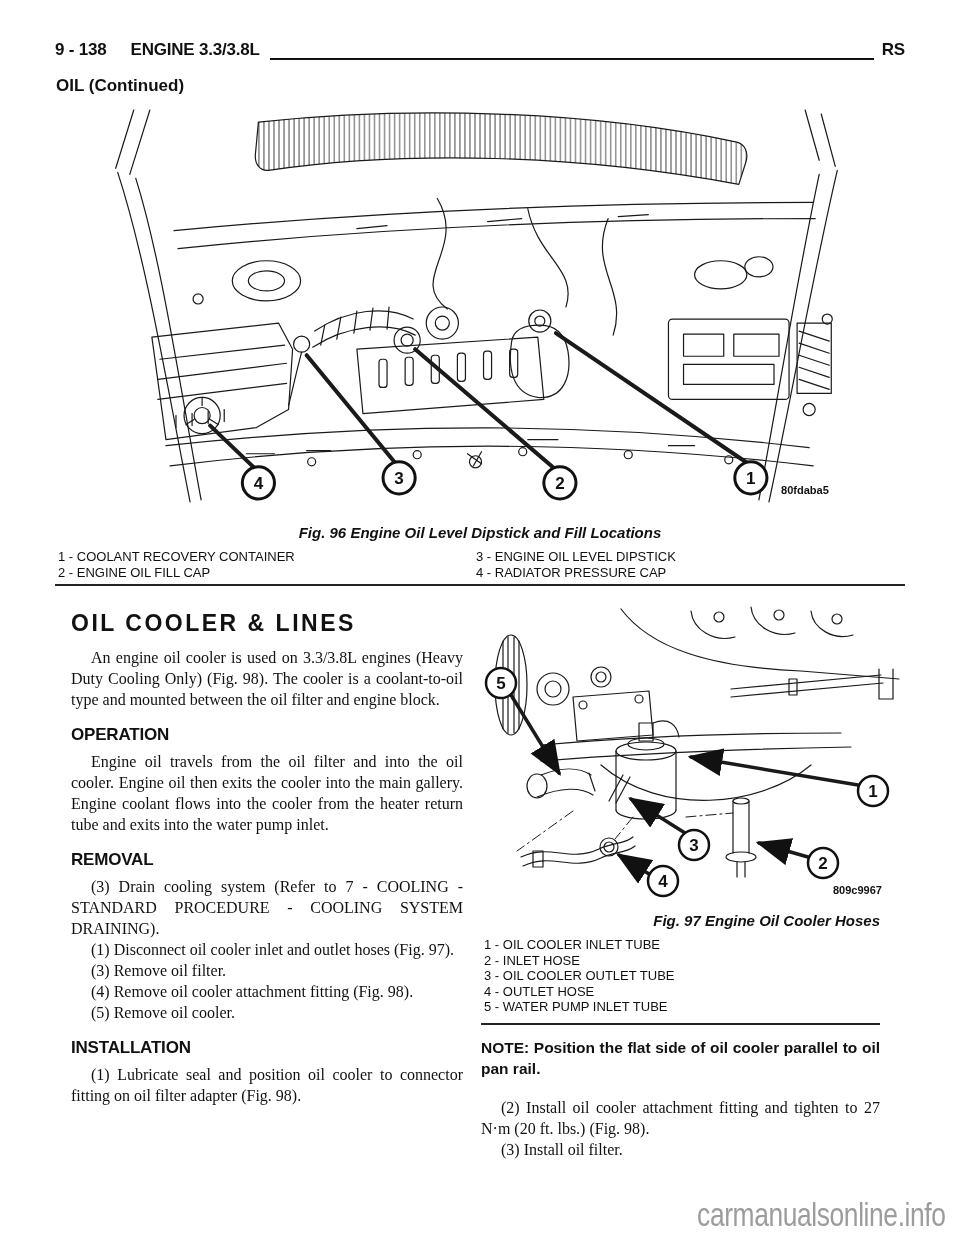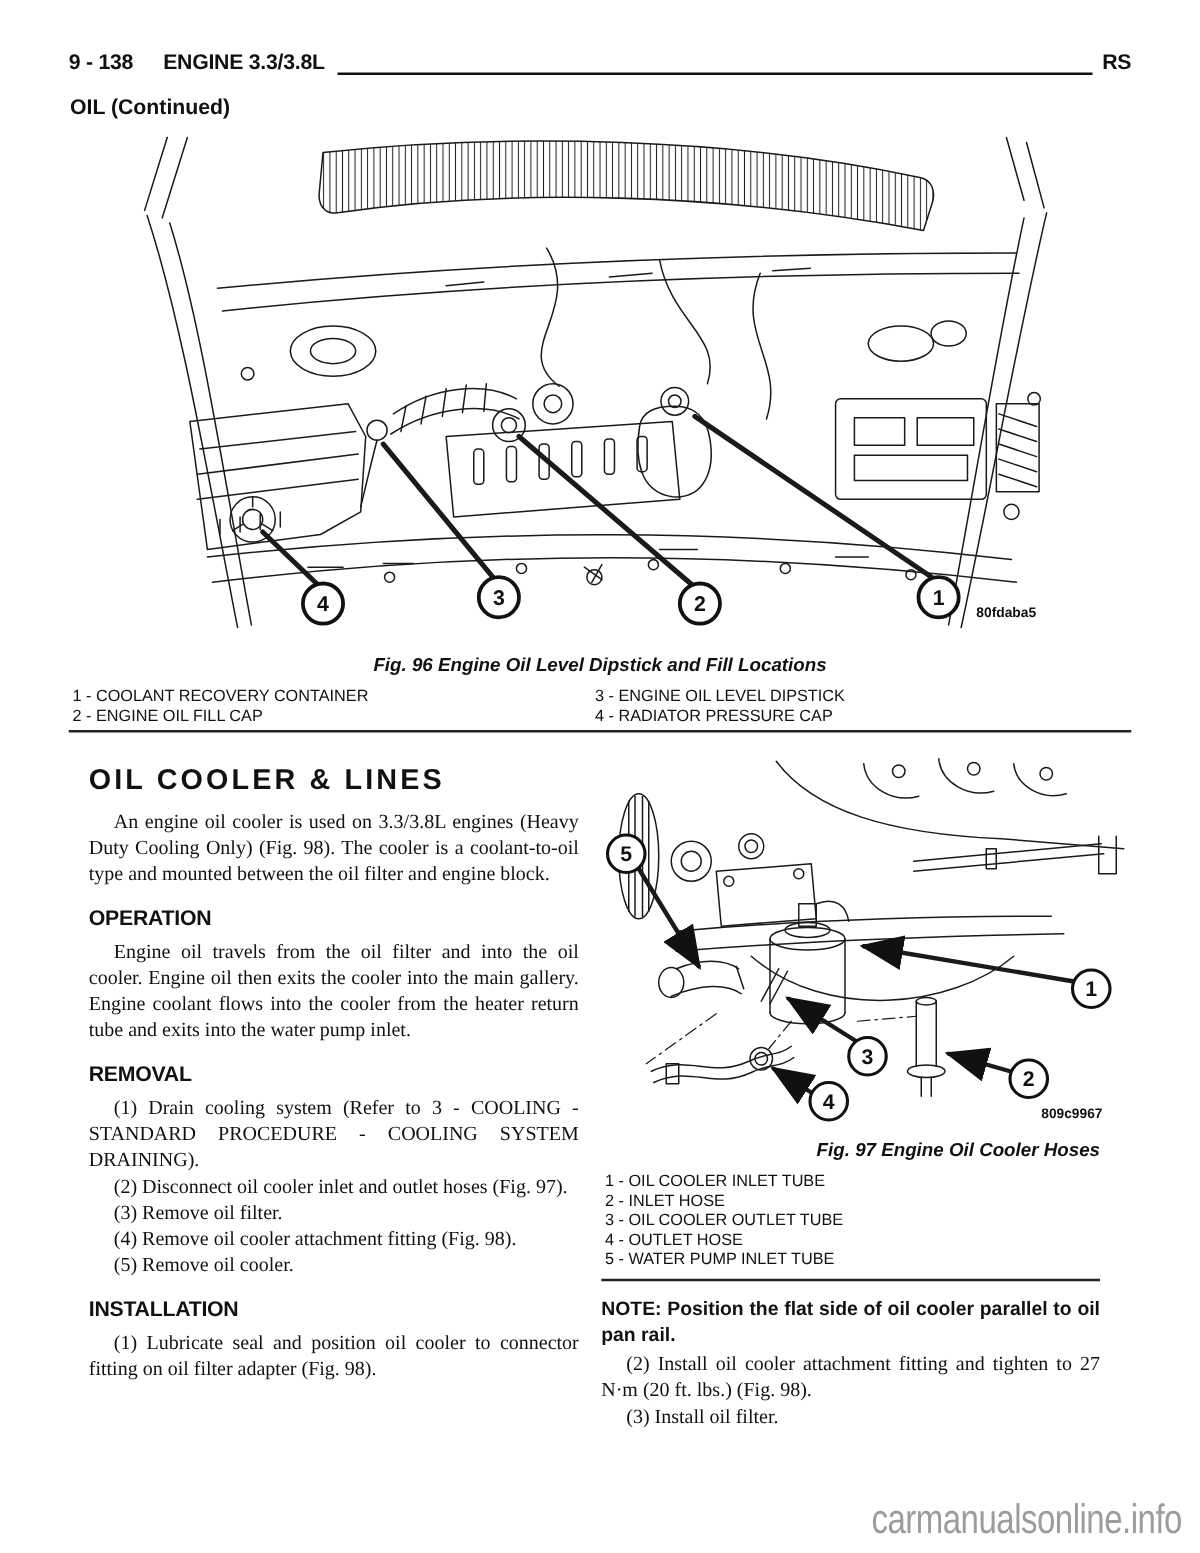--- a/index.html
+++ b/index.html
@@ -44,21 +44,21 @@
   h1.title { font-size:23px; font-weight:bold; letter-spacing:2.5px; margin:6px 0 10px 0; }
   h2.sect  { font-size:17px; font-weight:bold; letter-spacing:-0.2px; margin:15px 0 6px 0; }
   .body-serif { font-family:"Liberation Serif", serif; font-size:16px; line-height:21px;
                 text-align:justify; }
   .body-serif p { text-indent:20px; }
   .steps p { text-indent:20px; }
 
   .cap97 { margin:14px 0 8px 0;text-align:right; }
   .legend97 { font-size:13px; line-height:15.5px; margin-left:3px; }
   .rule2 { height:2px; background:#222; margin:8px 0 12px 0; }
-  .note { font-size:15.5px; font-weight:bold; line-height:21px; text-align:justify; margin-bottom:2px; }
+  .note { font-size:15.5px; font-weight:bold; line-height:21px; text-align:justify; margin-bottom:18px; }
 
   
   .watermark { position:absolute; right:14px; bottom:8px; font-size:33px; letter-spacing:-0.5px;
                color:#9c9c9c; transform:scaleX(0.8); transform-origin:100% 100%; }
 </style>
 </head>
 <body>
 
 <div class="hdr">
   <span class="pgnum">9 - 138</span>
@@ -209,22 +209,22 @@
     <p>An engine oil cooler is used on 3.3/3.8L engines (Heavy Duty Cooling Only) (Fig. 98). The cooler is a coolant-to-oil type and mounted between the oil filter and engine block.</p>
   </div>
 
   <h2 class="sect">OPERATION</h2>
   <div class="body-serif">
     <p>Engine oil travels from the oil filter and into the oil cooler. Engine oil then exits the cooler into the main gallery. Engine coolant flows into the cooler from the heater return tube and exits into the water pump inlet.</p>
   </div>
 
   <h2 class="sect">REMOVAL</h2>
   <div class="body-serif steps">
-    <p>(1) Drain cooling system (Refer to 3 - COOLING - STANDARD PROCEDURE - COOLING SYSTEM DRAINING).</p>
-    <p>(2) Disconnect oil cooler inlet and outlet hoses (Fig. 97).</p>
+    <p>(3) Drain cooling system (Refer to 7 - COOLING - STANDARD PROCEDURE - COOLING SYSTEM DRAINING).</p>
+    <p>(1) Disconnect oil cooler inlet and outlet hoses (Fig. 97).</p>
     <p>(3) Remove oil filter.</p>
     <p>(4) Remove oil cooler attachment fitting (Fig. 98).</p>
     <p>(5) Remove oil cooler.</p>
   </div>
 
   <h2 class="sect">INSTALLATION</h2>
   <div class="body-serif steps">
     <p>(1) Lubricate seal and position oil cooler to connector fitting on oil filter adapter (Fig. 98).</p>
   </div>
 </div>

